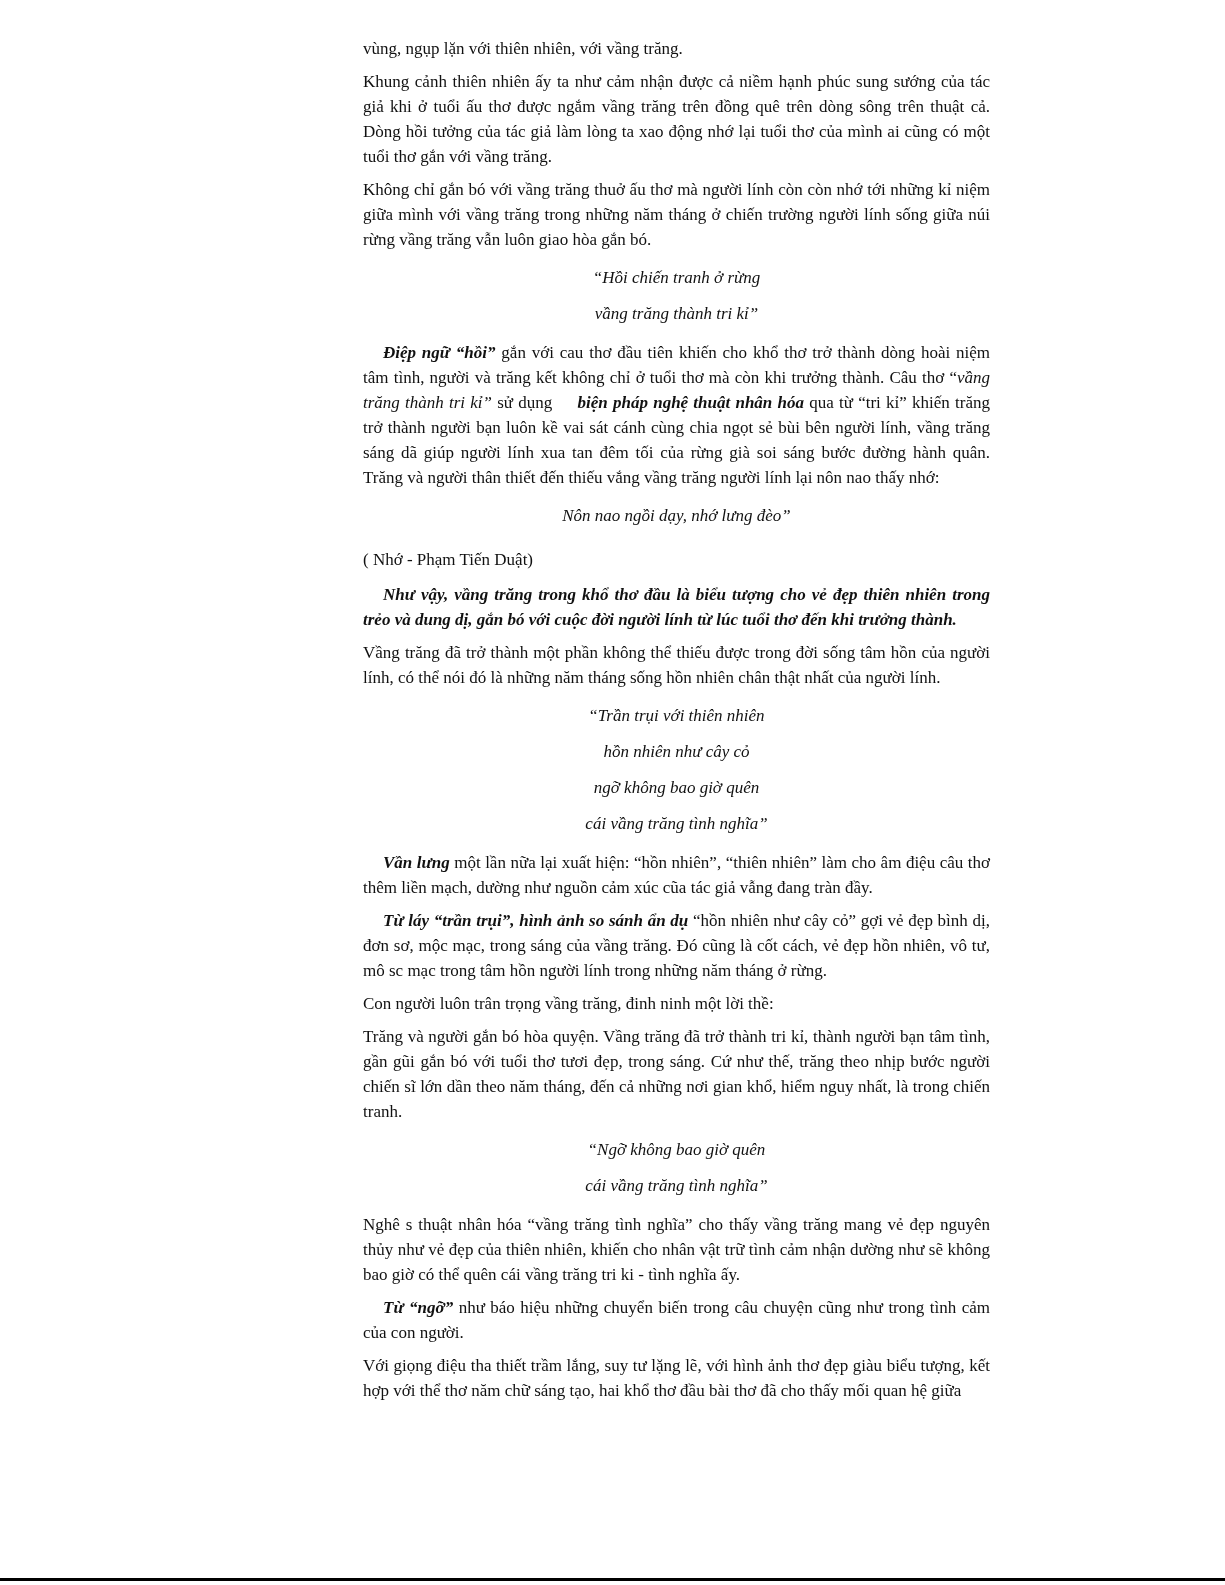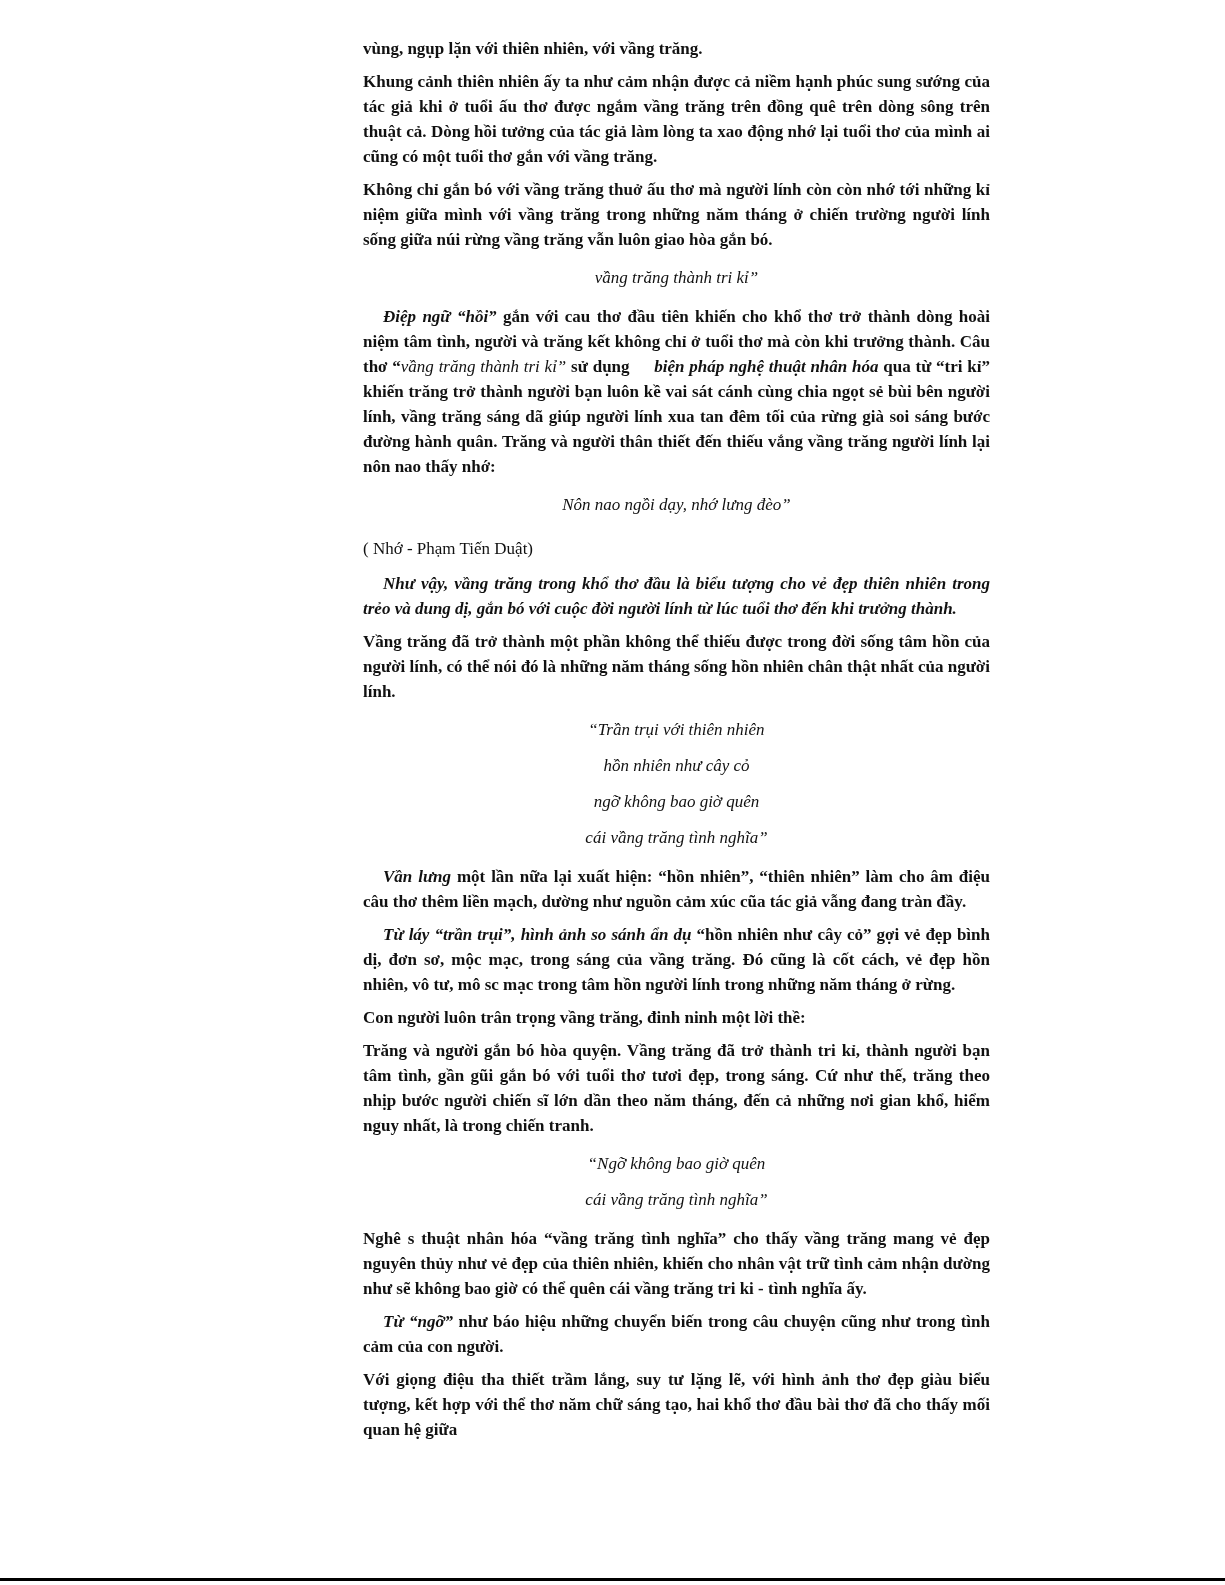--- a/index.html
+++ b/index.html
@@ -22,21 +22,21 @@
     top: 36px;
     width: 627px;
     font-size: 17px;
     line-height: 25px;
   }
   .para {
     margin: 0 0 8px 0;
     text-align: justify;
     text-justify: inter-word;
   }
-  .run-normal { font-style: normal; font-weight: bold; }
+  .run-normal { font-style: normal; font-weight: normal; }
   .run-italic { font-style: italic; font-weight: normal; }
   .run-bolditalic { font-style: italic; font-weight: bold; margin-left: 20px; }
   .para.bolditalic-para { font-style: italic; font-weight: bold; }
   .quote {
     margin: 2px 0 8px 0;
     text-align: center;
   }
   .quote-line {
     font-style: italic;
     line-height: 36px;
@@ -56,20 +56,21 @@
 </style>
 </head>
 <body>
 
 <div class="page">
   <div class="doc-body">
       <p class="para"><span class="run-normal">vùng, ngụp lặn với thiên nhiên, với vầng trăng.</span></p>
       <p class="para"><span class="run-normal">Khung cảnh thiên nhiên ấy ta như cảm nhận được cả niềm hạnh phúc sung sướng của tác giả khi ở tuổi ấu thơ được ngắm vầng trăng trên đồng quê trên dòng sông trên thuật cả. Dòng hồi tưởng của tác giả làm lòng ta xao động nhớ lại tuổi thơ của mình ai cũng có một tuổi thơ gắn với vầng trăng.</span></p>
       <p class="para"><span class="run-normal">Không chỉ gắn bó với vầng trăng thuở ấu thơ mà người lính  còn còn nhớ tới những kỉ niệm giữa mình với vầng trăng trong những năm tháng ở chiến trường người lính sống giữa núi rừng  vầng trăng vẫn luôn giao hòa gắn bó.</span></p>
       <div class="quote">
+        <div class="quote-line">“Hồi chiến tranh ở rừng</div>
         <div class="quote-line">vầng trăng thành tri kỉ”</div>
       </div>
       <p class="para"><span class="run-bolditalic">Điệp ngữ “hồi” </span><span class="run-normal">gắn với cau thơ đầu tiên khiến cho khổ thơ trở thành dòng hoài niệm tâm tình, người và trăng kết không chỉ ở tuổi thơ mà còn khi trưởng thành. Câu thơ “</span><span class="run-italic">vầng trăng thành tri kỉ”</span><span class="run-normal"> sử dụng </span><span class="run-bolditalic">biện pháp nghệ thuật nhân hóa</span><span class="run-normal"> qua từ “tri kỉ” khiến trăng trở thành người bạn luôn kề vai sát cánh cùng chia ngọt sẻ bùi bên người lính, vầng trăng sáng dã giúp người lính xua tan đêm tối của rừng già soi sáng bước đường hành quân. Trăng và người thân thiết đến thiếu vắng vầng trăng  người lính lại nôn nao thấy nhớ:</span></p>
       <div class="quote">
         <div class="quote-line">Nôn nao ngồi dạy, nhớ lưng đèo”</div>
       </div>
       <div class="attribution">( Nhớ - Phạm Tiến Duật)</div>
       <p class="para bolditalic-para"><span class="run-bolditalic">Như vậy, vầng trăng trong khổ thơ đầu là biểu tượng cho vẻ đẹp thiên nhiên trong trẻo và dung dị, gắn bó với cuộc đời người lính từ lúc tuổi thơ đến khi trưởng thành.</span></p>
       <p class="para"><span class="run-normal">Vầng trăng đã trở thành một phần không thể thiếu được trong đời sống tâm hồn của người lính, có thể nói đó là những năm tháng sống hồn nhiên chân thật nhất của người lính.</span></p>
       <div class="quote">

